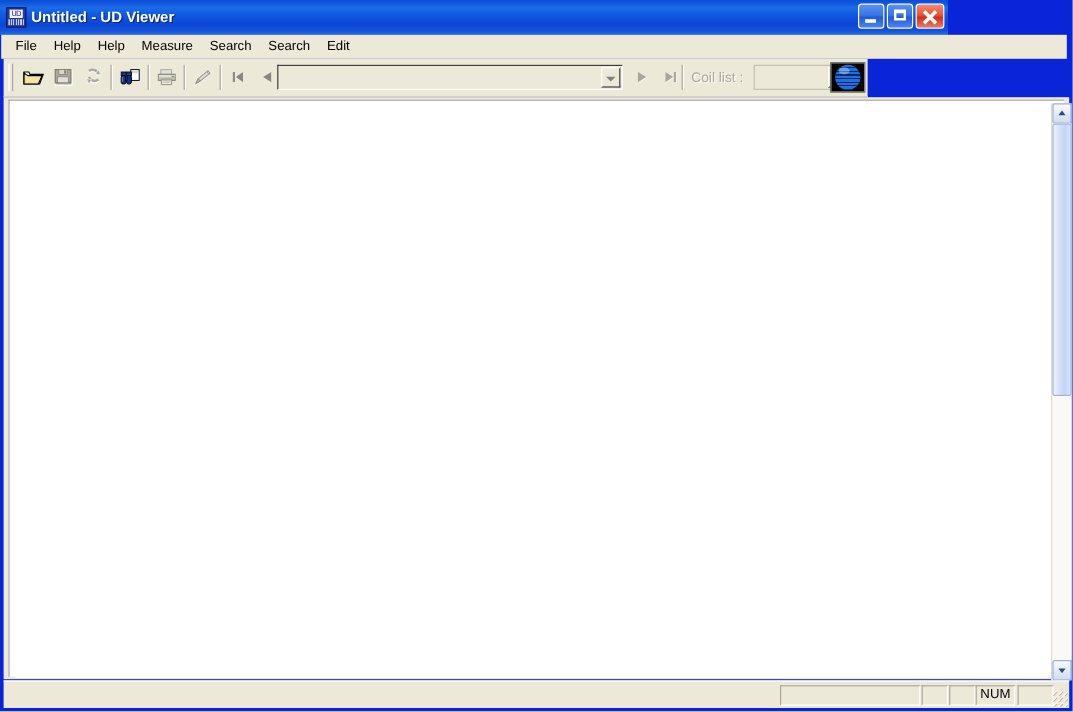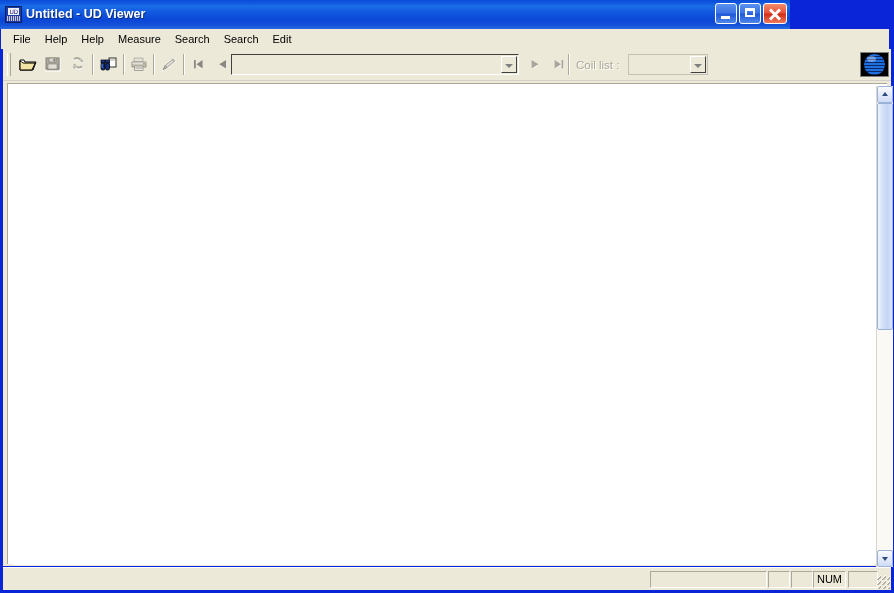--- a/index.html
+++ b/index.html
@@ -144,21 +144,21 @@
     line-height: 14px;
     cursor: default;
     white-space: nowrap;
   }
   .menu-item:first-child { margin-left: 5px; }
 
   
   .toolbar {
     position: absolute;
     left: 3px; top: 49px;
-    width: 888px;
+    width: 720px;
     height: 32px;
     background: #ece9d8;
     border-bottom: 1px solid #d4d0c8;
     box-sizing: border-box;
   }
   .tb-grip {
     position: absolute;
     left: 4px; top: 4px;
     width: 4px; height: 23px;
     border-left: 1px solid #ffffff;

